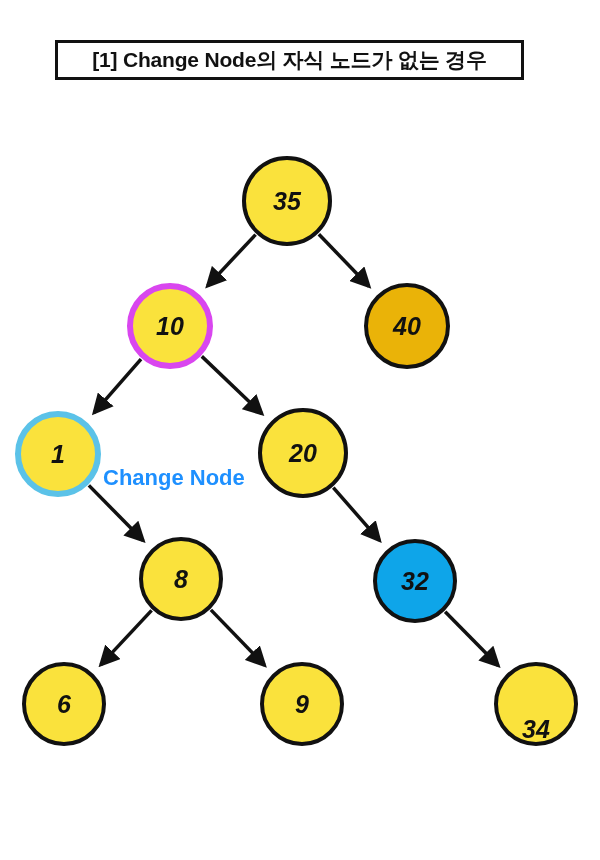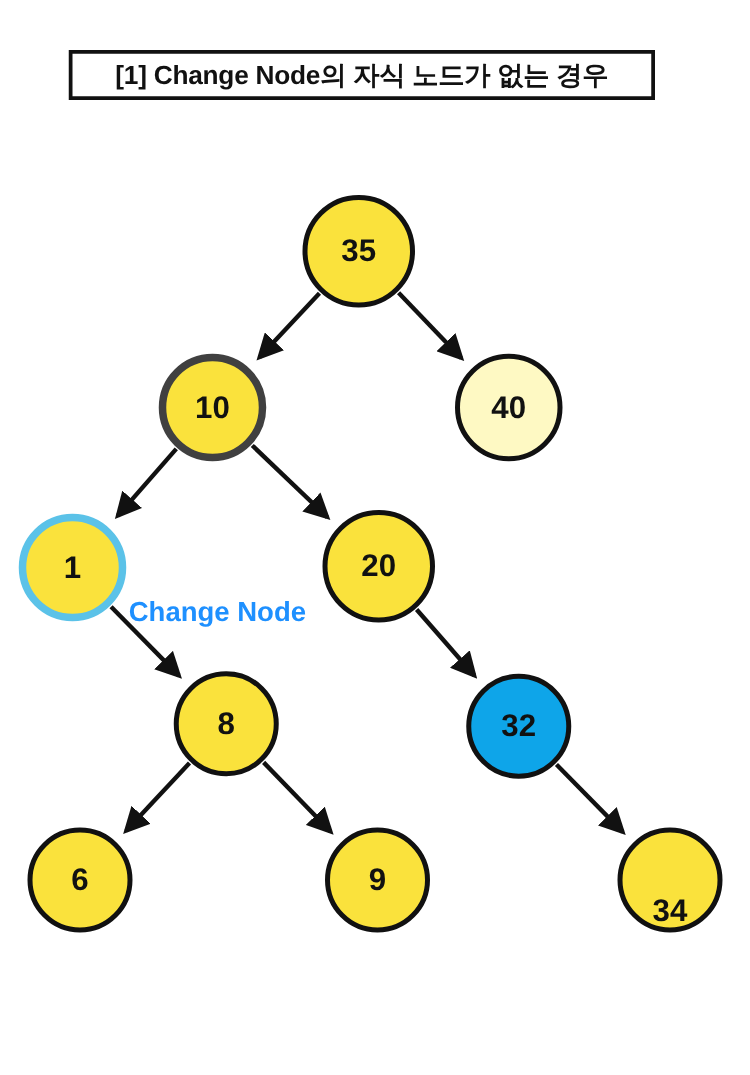--- a/index.html
+++ b/index.html
@@ -68,35 +68,36 @@
   }
   .node {
     background: #FAE23C;
   }
   .node-label {
     font-size: 25px;
     font-weight: bold;
     color: #111111;
     line-height: 1;
     user-select: none;
+    font-style: italic;
   }
   .node.normal  { border: 4px solid #111111; }
-  .node.delete  { border: 6px solid #404040; }
+  .node.delete  { border: 6px solid #d946ef; }
   .node.change  { border: 6px solid #5BC2E8; }
 
   
   .annot {
     position: absolute;
     font-weight: bold;
     white-space: nowrap;
     line-height: 1;
   }
   .annot.root   { font-size: 22px; color: #111111; }
   .annot.delete { font-size: 22px; color: #EE1C1C; }
-  .annot.change { font-size: 22px; color: #1E90FF; margin-top: 12px; }
+  .annot.change { font-size: 22px; color: #1E90FF; }
 </style>
 </head>
 <body>
 
 <div id="diagram-root">
 
   <div class="title-box">
     <span class="title-text">[1] Change Node의 자식 노드가 없는 경우</span>
   </div>
 
@@ -119,21 +120,21 @@
       </g>
   </svg>
 
   <div id="nodes-group">
       <div class="node normal" style="left: 242px; top: 152px; width: 90px; height: 90px; background: rgb(250, 226, 60);">
         <span class="node-label">35</span>
       </div>
       <div class="node delete" style="left: 127px; top: 279px; width: 86px; height: 86px; background: rgb(250, 226, 60);">
         <span class="node-label">10</span>
       </div>
-      <div class="node normal" style="left: 364px; top: 279px; width: 86px; height: 86px; background: #fef9c3;">
+      <div class="node normal" style="left: 364px; top: 279px; width: 86px; height: 86px; background: #eab308;">
         <span class="node-label">40</span>
       </div>
       <div class="node change" style="left: 15px; top: 407px; width: 86px; height: 86px; background: rgb(250, 226, 60);">
         <span class="node-label">1</span>
       </div>
       <div class="node normal" style="left: 258px; top: 404px; width: 90px; height: 90px; background: rgb(250, 226, 60);">
         <span class="node-label">20</span>
       </div>
       <div class="node normal" style="left: 139px; top: 533px; width: 84px; height: 84px; background: rgb(250, 226, 60);">
         <span class="node-label">8</span>

